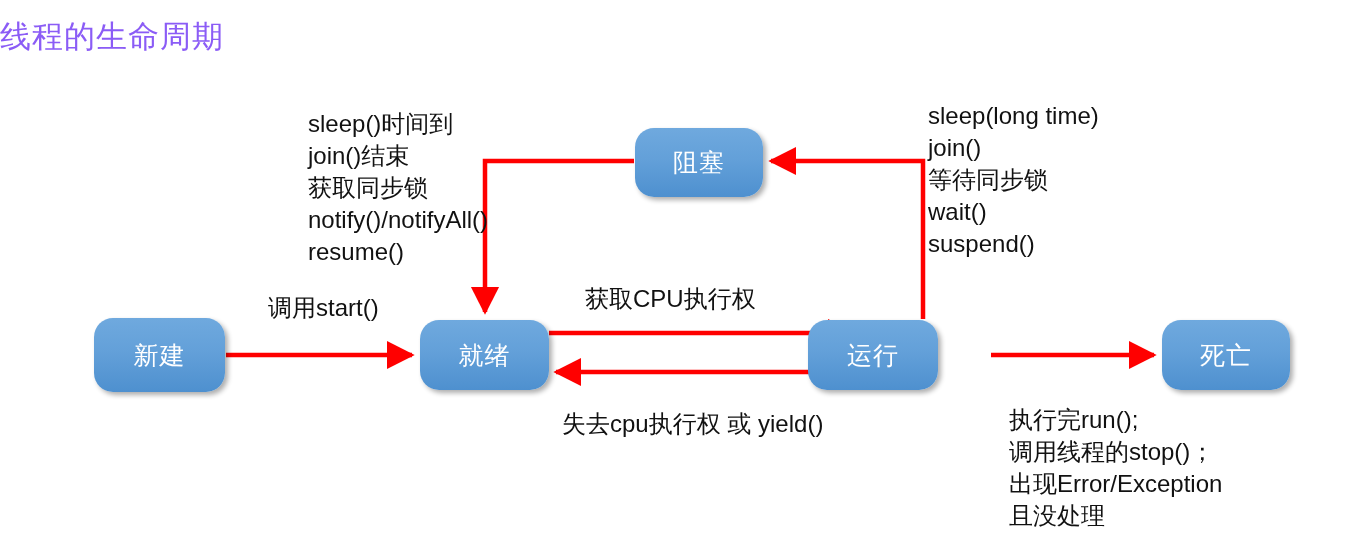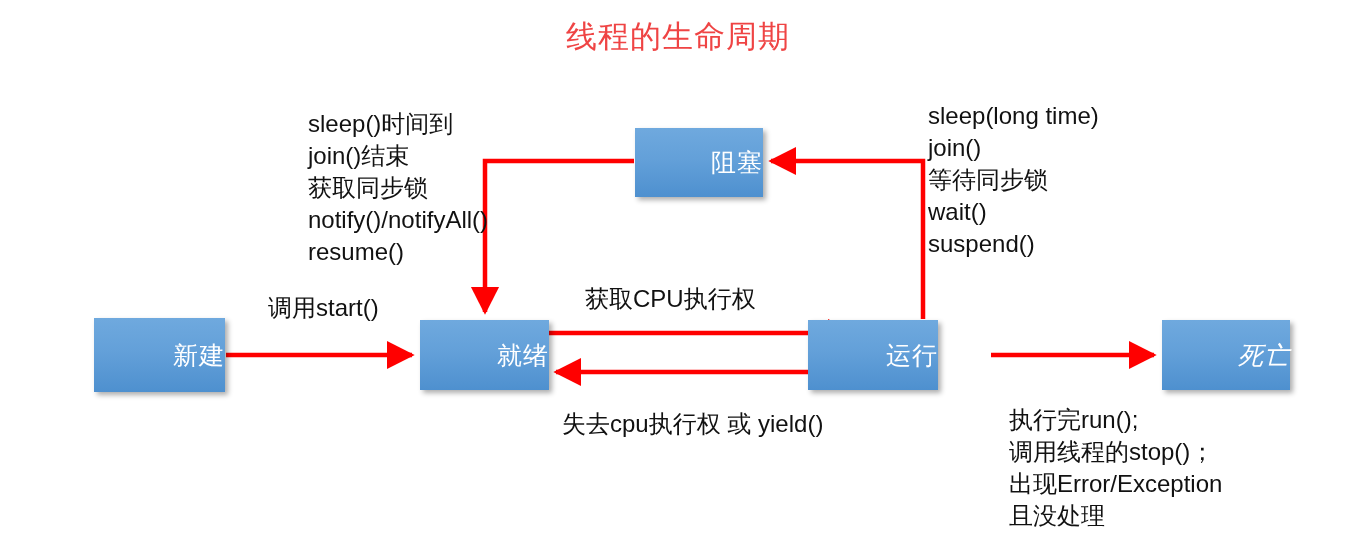--- a/index.html
+++ b/index.html
@@ -20,34 +20,34 @@
     left: 0;
     top: 0;
     width: 1356px;
     height: 543px;
   }
   .title {
     position: absolute;
     left: 0;
     top: 16px;
     width: 1356px;
-    text-align: center;
     font-size: 31px;
-    color: #ef4444;
+    color: #8b5cf6;
     letter-spacing: 1px;
     white-space: nowrap;
   }
   .state-box {
     position: absolute;
     box-sizing: border-box;
     background: linear-gradient(to bottom, #6fa9de 0%, #63a0d9 45%, #4e90cf 100%);
     box-shadow: 3px 3px 5px rgba(0,0,0,0.32);
     display: flex;
     align-items: center;
-    justify-content: flex-end;
+    justify-content: center;
+    border-radius: 19px;
   }
   .state-box .state-label {
     color: #ffffff;
     font-size: 25px;
     letter-spacing: 1px;
     line-height: 1;
     white-space: nowrap;
   }
   .edge-label {
     position: absolute;
@@ -103,21 +103,21 @@
   </div>
 
   <div class="state-box" id="box-blocked" style="left:635px; top:128px; width:128px; height:69px;">
     <span class="state-label">阻塞</span>
   </div>
 
   <div class="state-box" id="box-running" style="left:808px; top:320px; width:130px; height:70px;">
     <span class="state-label">运行</span>
   </div>
 
-  <div class="state-box" id="box-dead" style="left:1162px; top:320px; width:128px; height:70px;font-style:italic;">
+  <div class="state-box" id="box-dead" style="left:1162px; top:320px; width:128px; height:70px;">
     <span class="state-label">死亡</span>
   </div>
 
   <div class="edge-label single" id="label-new-to-ready">调用start()</div>
 
   <div class="edge-label single" id="label-get-cpu">获取CPU执行权</div>
 
   <div class="edge-label single" id="label-lose-cpu">失去cpu执行权 或 yield()</div>
 
   <div class="edge-label" id="label-blocked-in">sleep(long time)

